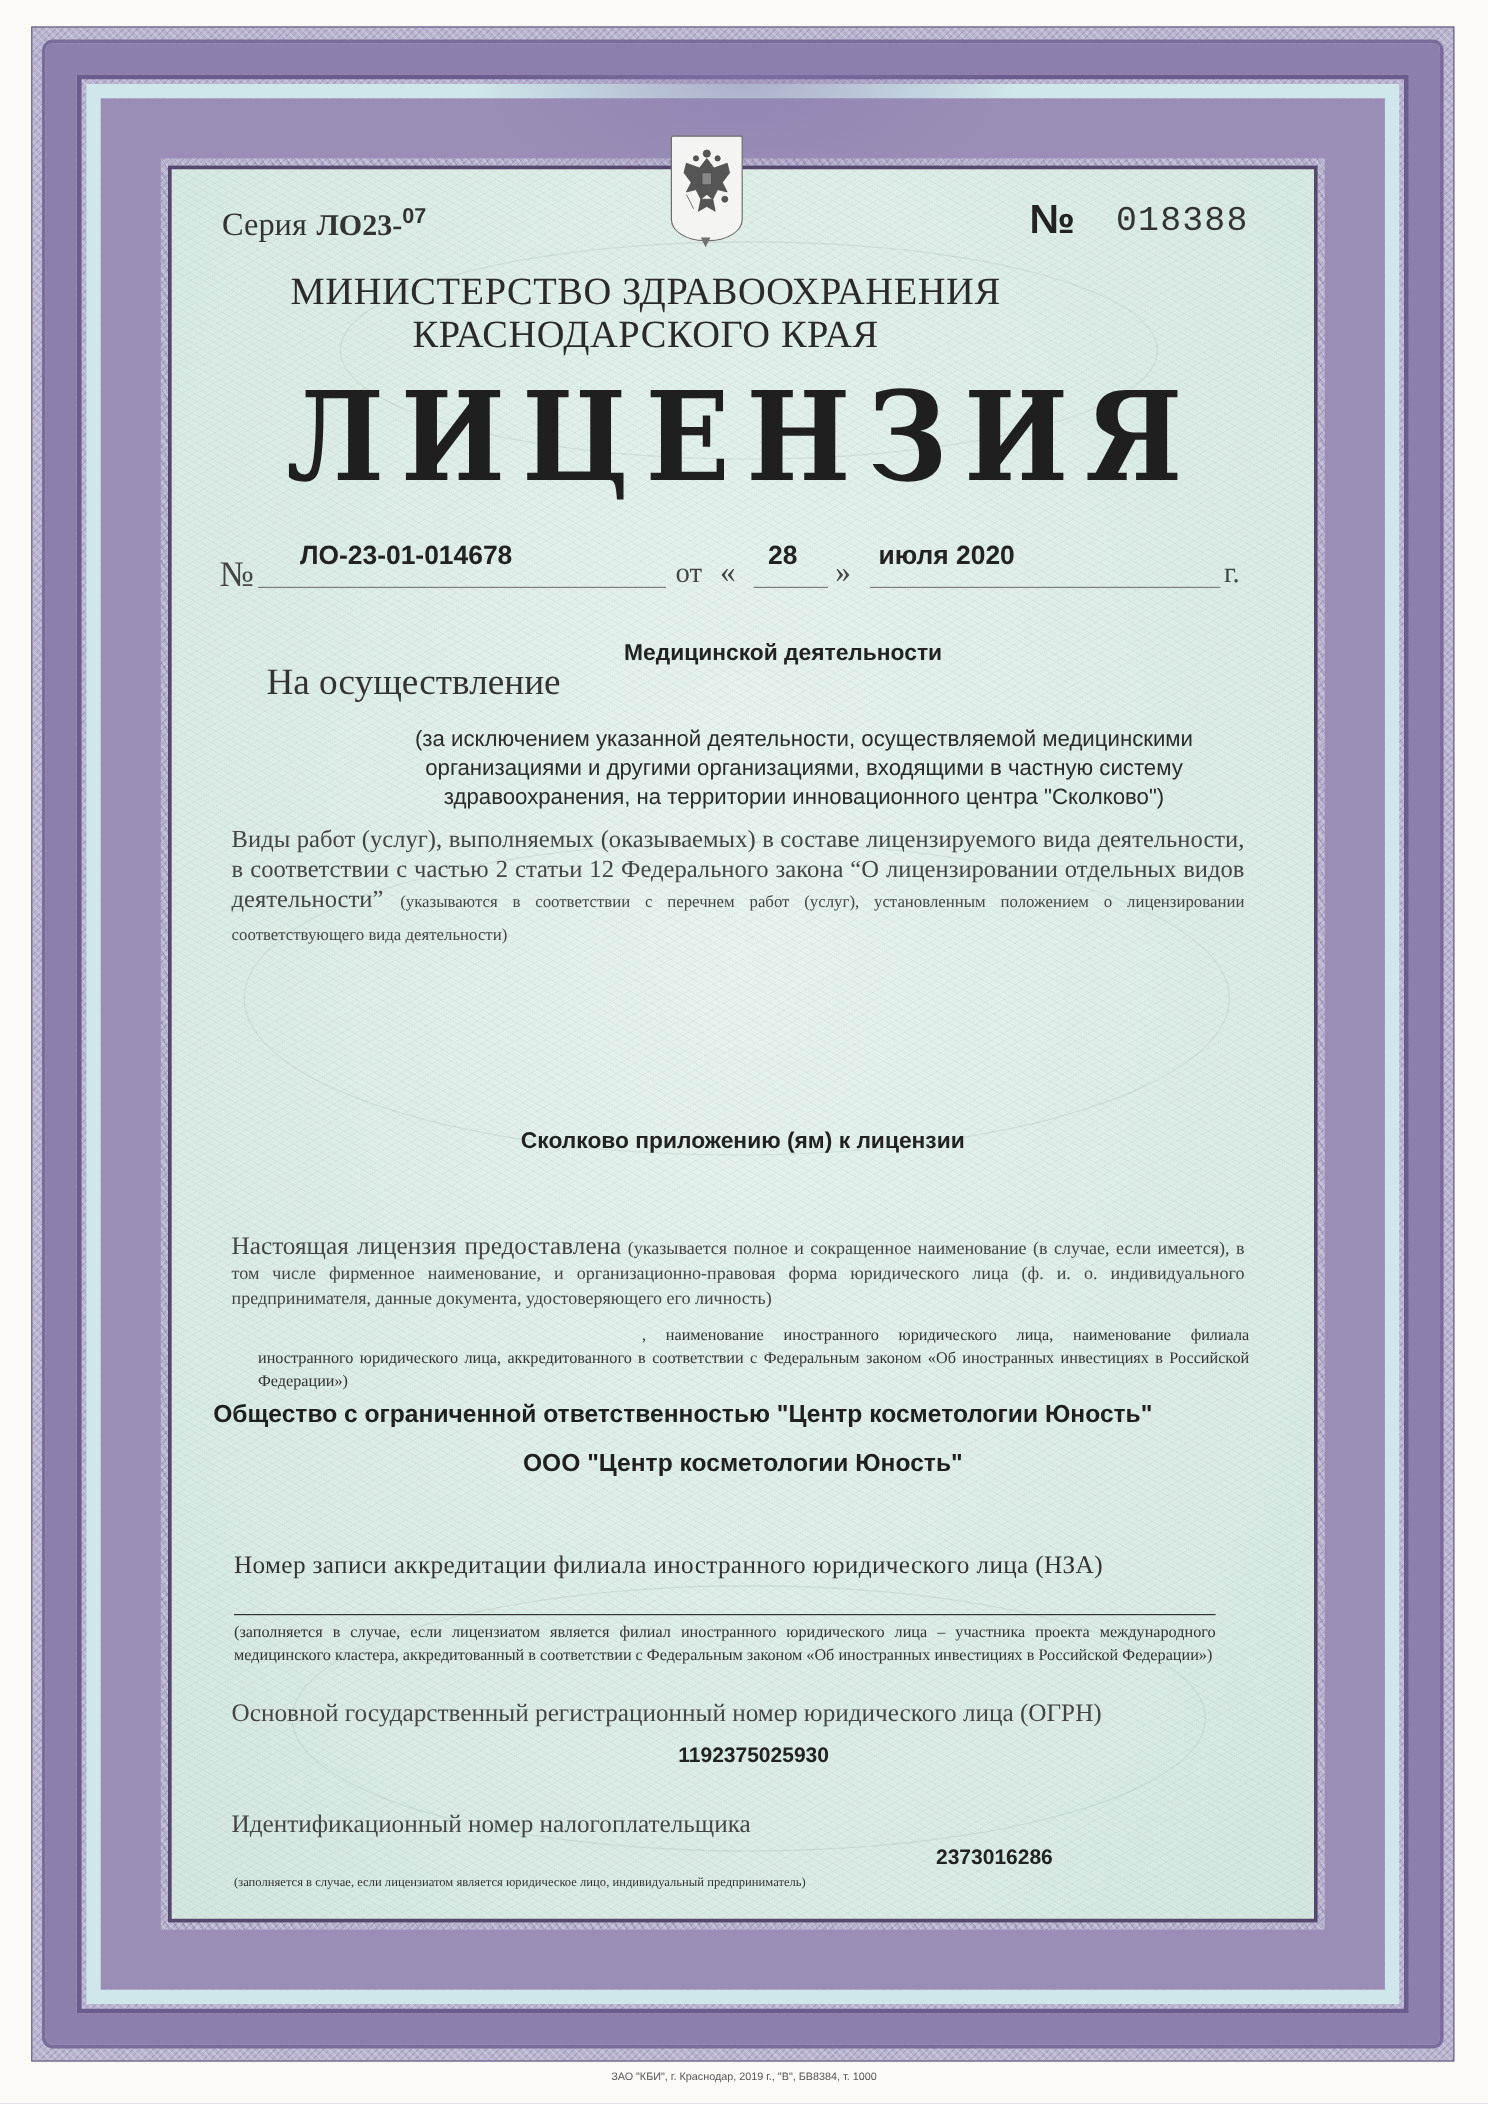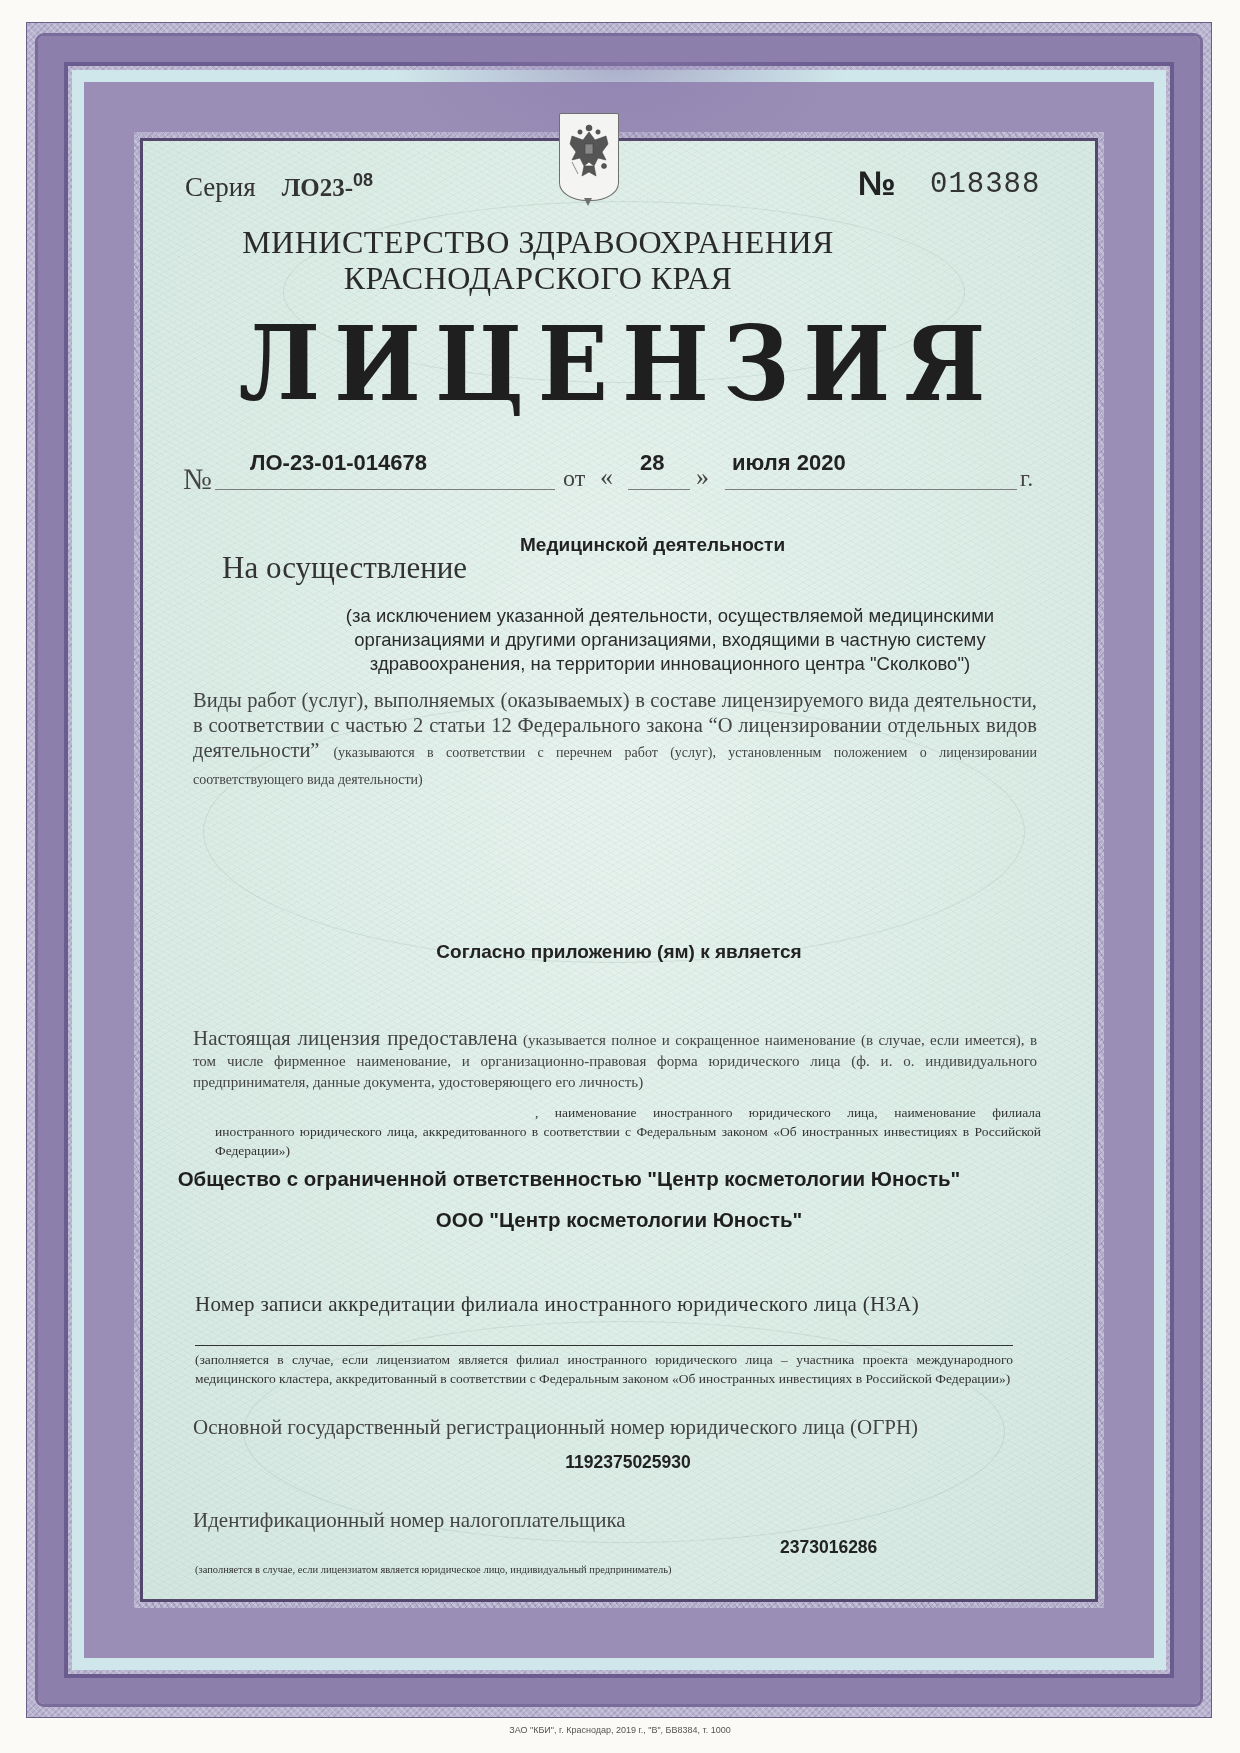--- a/index.html
+++ b/index.html
@@ -64,21 +64,21 @@
     .emblem-tail {
       position: absolute; left: 584px; top: 198px; width: 0; height: 0;
       border-left: 4px solid transparent; border-right: 4px solid transparent;
       border-top: 8px solid #6f6f6f;
     }
 
     .abs { position: absolute; }
     .serif { font-family: "Liberation Serif", serif; }
 
     .series-label { left: 185px; top: 170px; font-size: 27px; color: #333; }
-    .series-value { font-weight: bold; font-size: 25px; margin-left: 26px; }
+    .series-value { font-weight: bold; font-size: 25px; margin-left: 8px; }
     .series-sup { font-family: "Liberation Sans", sans-serif; font-weight: bold; font-size: 18px; vertical-align: 10px; }
 
     .number-sign { left: 858px; top: 164px; font-family: "Liberation Sans", sans-serif; font-weight: bold; font-size: 34px; color: #222; }
     .number-value { left: 930px; top: 168px; font-family: "Liberation Mono", monospace; font-size: 29px; color: #333; letter-spacing: 1px; }
 
     .ministry { left: 140px; width: 796px; text-align: center; font-size: 32px; color: #2a2a2a; line-height: 40px; letter-spacing: 0.5px; }
     .ministry-1 { top: 222px; }
     .ministry-2 { top: 258px; }
 
     .title { left: 140px; width: 958px; top: 310px; text-align: center;
@@ -164,21 +164,21 @@
         <rect x="19" y="22" width="8" height="10" fill="#888"></rect>
         <path d="M18 44 L16 54 L23 50 L30 54 L28 44 Z"></path>
         <line x1="6" y1="40" x2="12" y2="52"></line>
         <circle cx="38" cy="44" r="2.5"></circle>
       </g>
     </svg>
   </div>
   <div class="emblem-tail"></div>
 
   <div class="abs series-label serif">
-    <span>Серия</span><span class="series-value">ЛО23-</span><span class="series-sup">08</span>
+    <span>Серия</span><span class="series-value">ЛО23-</span><span class="series-sup">07</span>
   </div>
 
   <div class="abs number-sign">№</div>
   <div class="abs number-value">018388</div>
 
   <div class="abs ministry ministry-1 serif">МИНИСТЕРСТВО ЗДРАВООХРАНЕНИЯ</div>
   <div class="abs ministry ministry-2 serif">КРАСНОДАРСКОГО КРАЯ</div>
 
   <div class="abs title">ЛИЦЕНЗИЯ</div>
 
@@ -196,21 +196,21 @@
 
   <div class="abs activity-name">Медицинской деятельности</div>
   <div class="abs on-exercise serif">На осуществление</div>
   <div class="abs activity-exception">(за исключением указанной деятельности, осуществляемой медицинскими организациями и другими организациями, входящими в частную систему здравоохранения, на территории инновационного центра "Сколково")</div>
 
   <div class="abs work-types serif">
     <span>Виды работ (услуг), выполняемых (оказываемых) в составе лицензируемого вида деятельности, в соответствии с частью 2 статьи 12 Федерального закона “О лицензировании отдельных видов деятельности”</span>
     <span class="small">(указываются в соответствии с перечнем работ (услуг), установленным положением о лицензировании соответствующего вида деятельности)</span>
   </div>
 
-  <div class="abs annex-ref">Согласно приложению (ям) к является</div>
+  <div class="abs annex-ref">Сколково приложению (ям) к лицензии</div>
 
   <div class="abs granted serif">
     <span class="big">Настоящая лицензия предоставлена</span>
     <span>(указывается полное и сокращенное наименование (в случае, если имеется), в том числе фирменное наименование, и организационно-правовая форма юридического лица (ф. и. о. индивидуального предпринимателя, данные документа, удостоверяющего его личность)</span>
   </div>
 
   <div class="abs foreign-note serif">
     <span class="indent"></span><span>, наименование иностранного юридического лица, наименование филиала иностранного юридического лица, аккредитованного в соответствии с Федеральным законом «Об иностранных инвестициях в Российской Федерации»)</span>
   </div>
 

